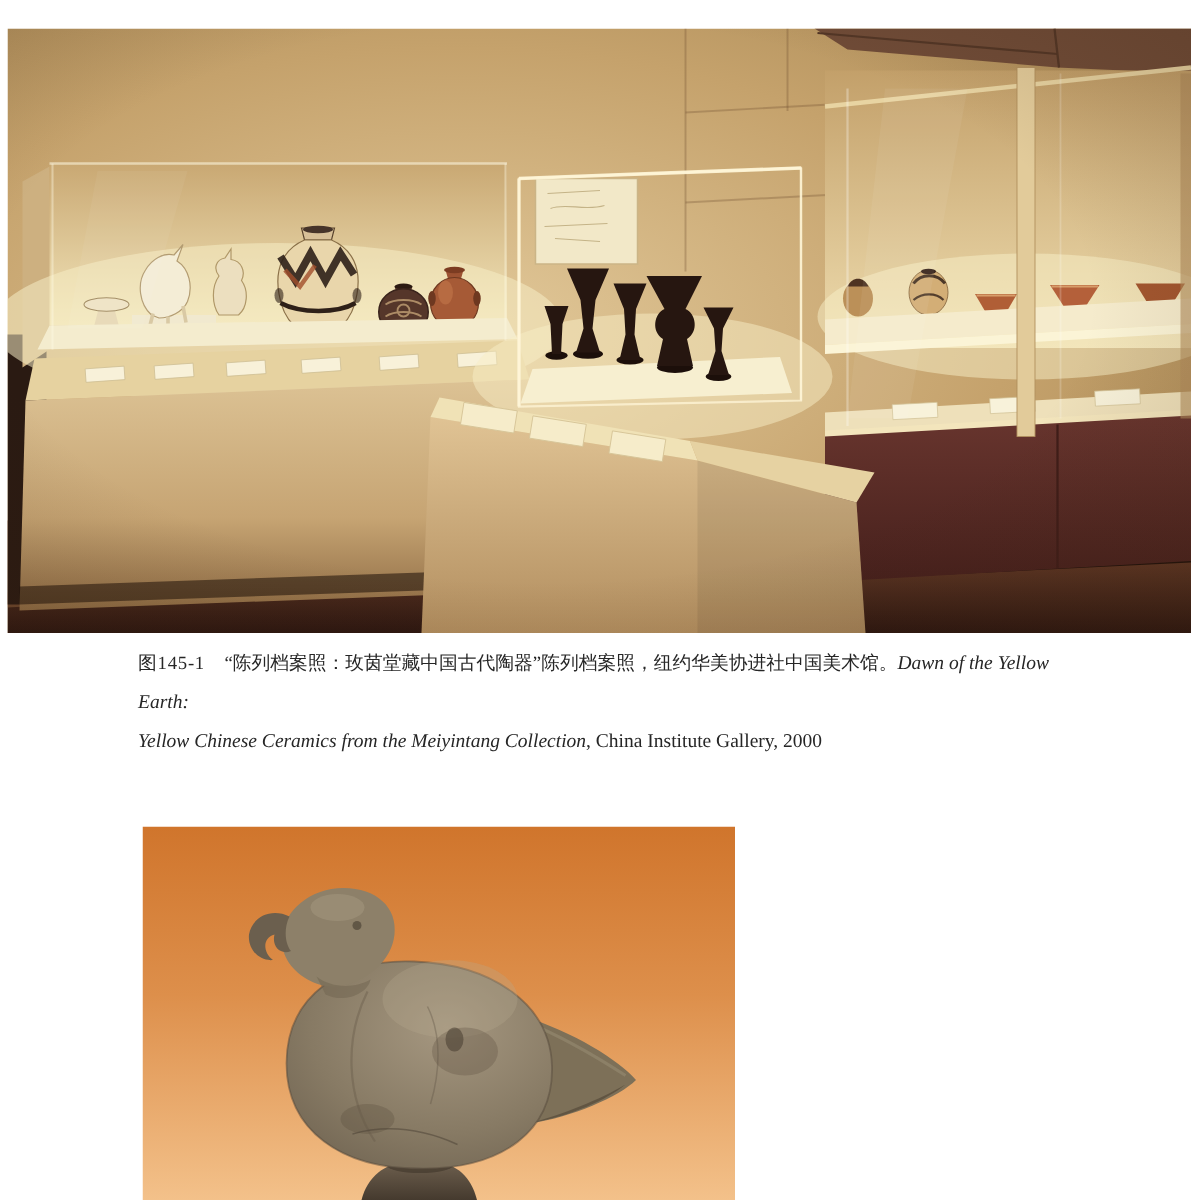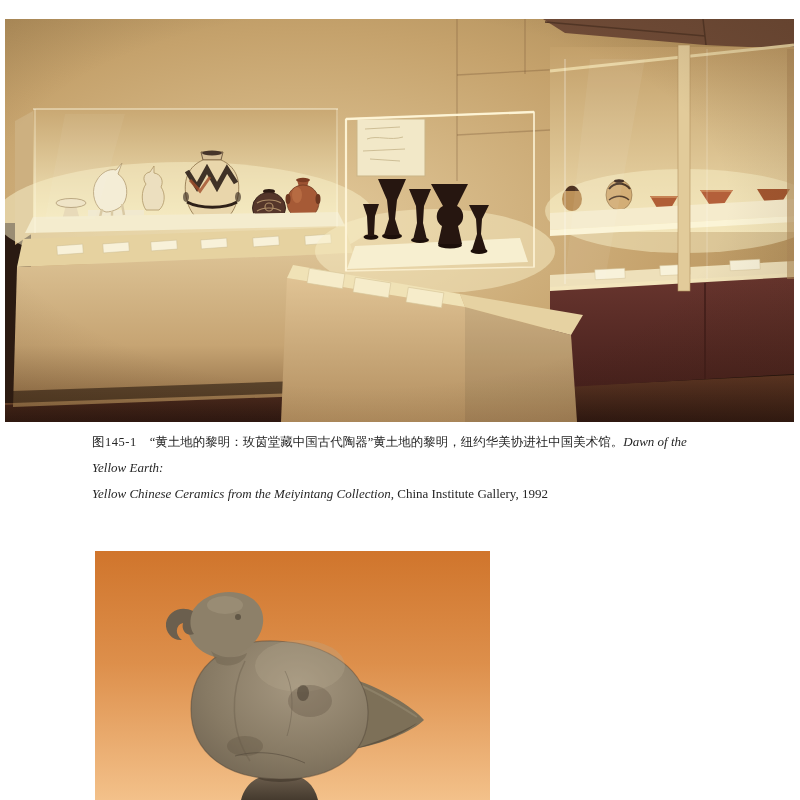--- a/index.html
+++ b/index.html
@@ -248,24 +248,24 @@
           <line x1="529" y1="93" x2="529" y2="248" stroke-width="1.6" opacity="0.6"></line>
         </g>
       </g>
 
       <rect x="0" y="0" width="789" height="403" fill="url(#vignG)"></rect>
     </svg>
   </div>
 
   <div class="caption">
     <div>
-      <span class="fig-label">图145-1</span><span>“黄土地的黎明：玫茵堂藏中国古代陶器”黄土地的黎明，纽约华美协进社中国美术馆。</span><span class="en">Dawn of the Yellow Earth:</span>
+      <span class="fig-label">图145-1</span><span>“陈列档案照：玫茵堂藏中国古代陶器”陈列档案照，纽约华美协进社中国美术馆。</span><span class="en">Dawn of the Yellow Earth:</span>
     </div>
     <div>
-      <span class="en">Yellow Chinese Ceramics from the Meiyintang Collection</span><span class="en-roman">, China Institute Gallery, 1992</span>
+      <span class="en">Yellow Chinese Ceramics from the Meiyintang Collection</span><span class="en-roman">, China Institute Gallery, 2000</span>
     </div>
   </div>
 
   <div class="photo-bird">
     <svg viewBox="0 0 395 249" preserveAspectRatio="none">
       <defs>
         <linearGradient id="orangeG" x1="0" y1="0" x2="0" y2="1">
           <stop offset="0%" stop-color="#d0752c"></stop>
           <stop offset="45%" stop-color="#dd8f4b"></stop>
           <stop offset="100%" stop-color="#f3c18a"></stop>

